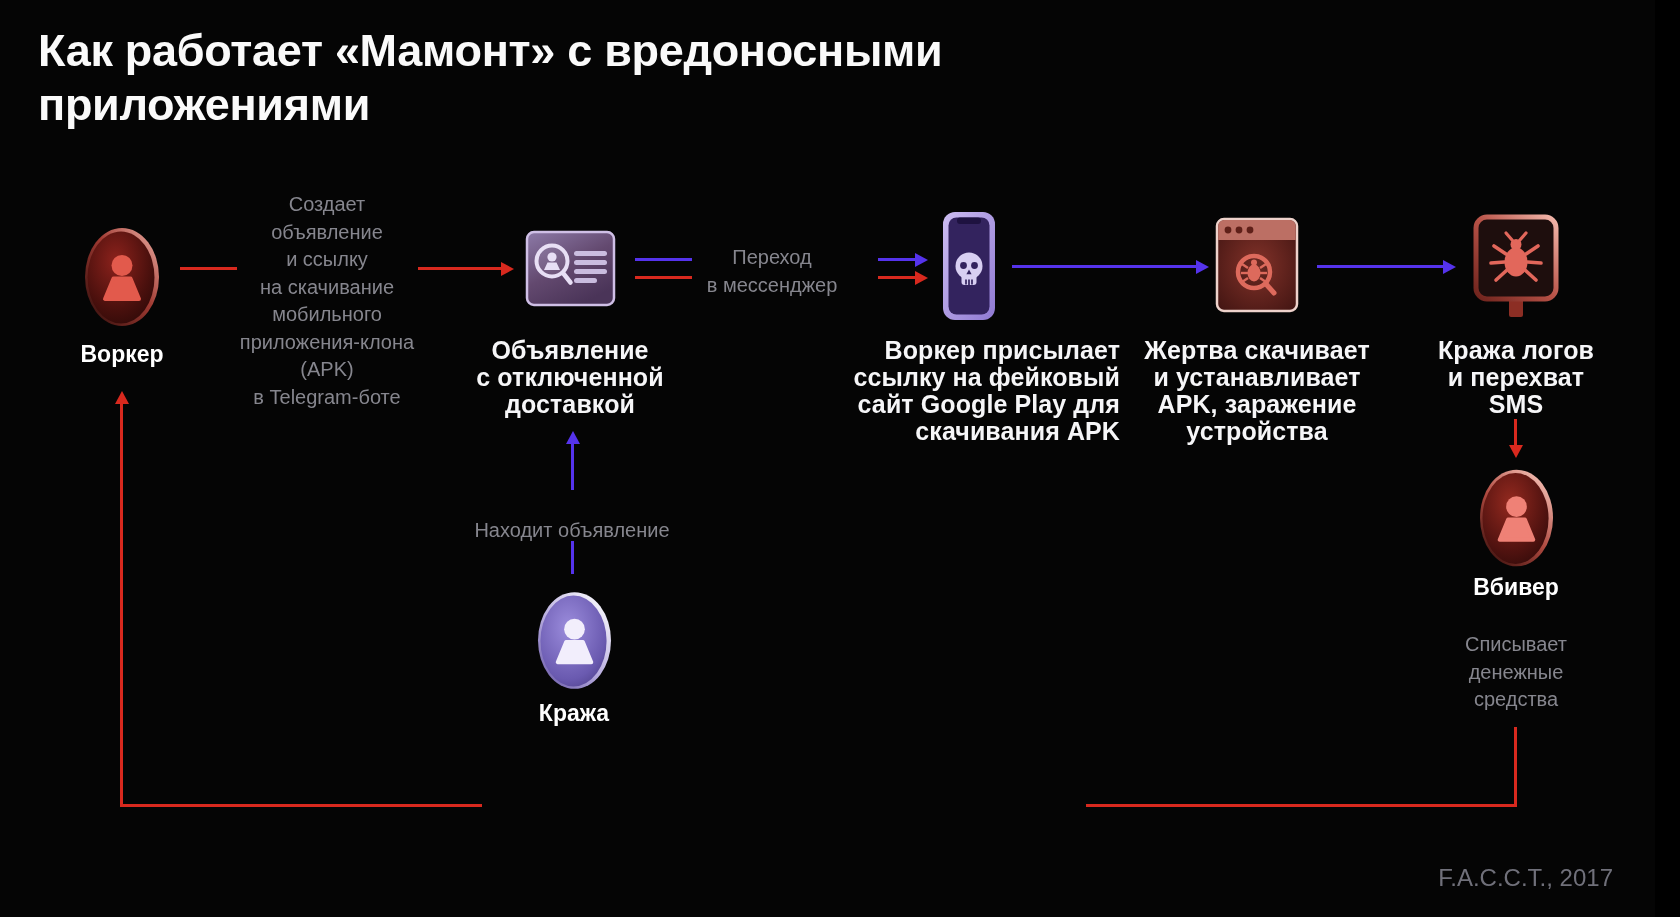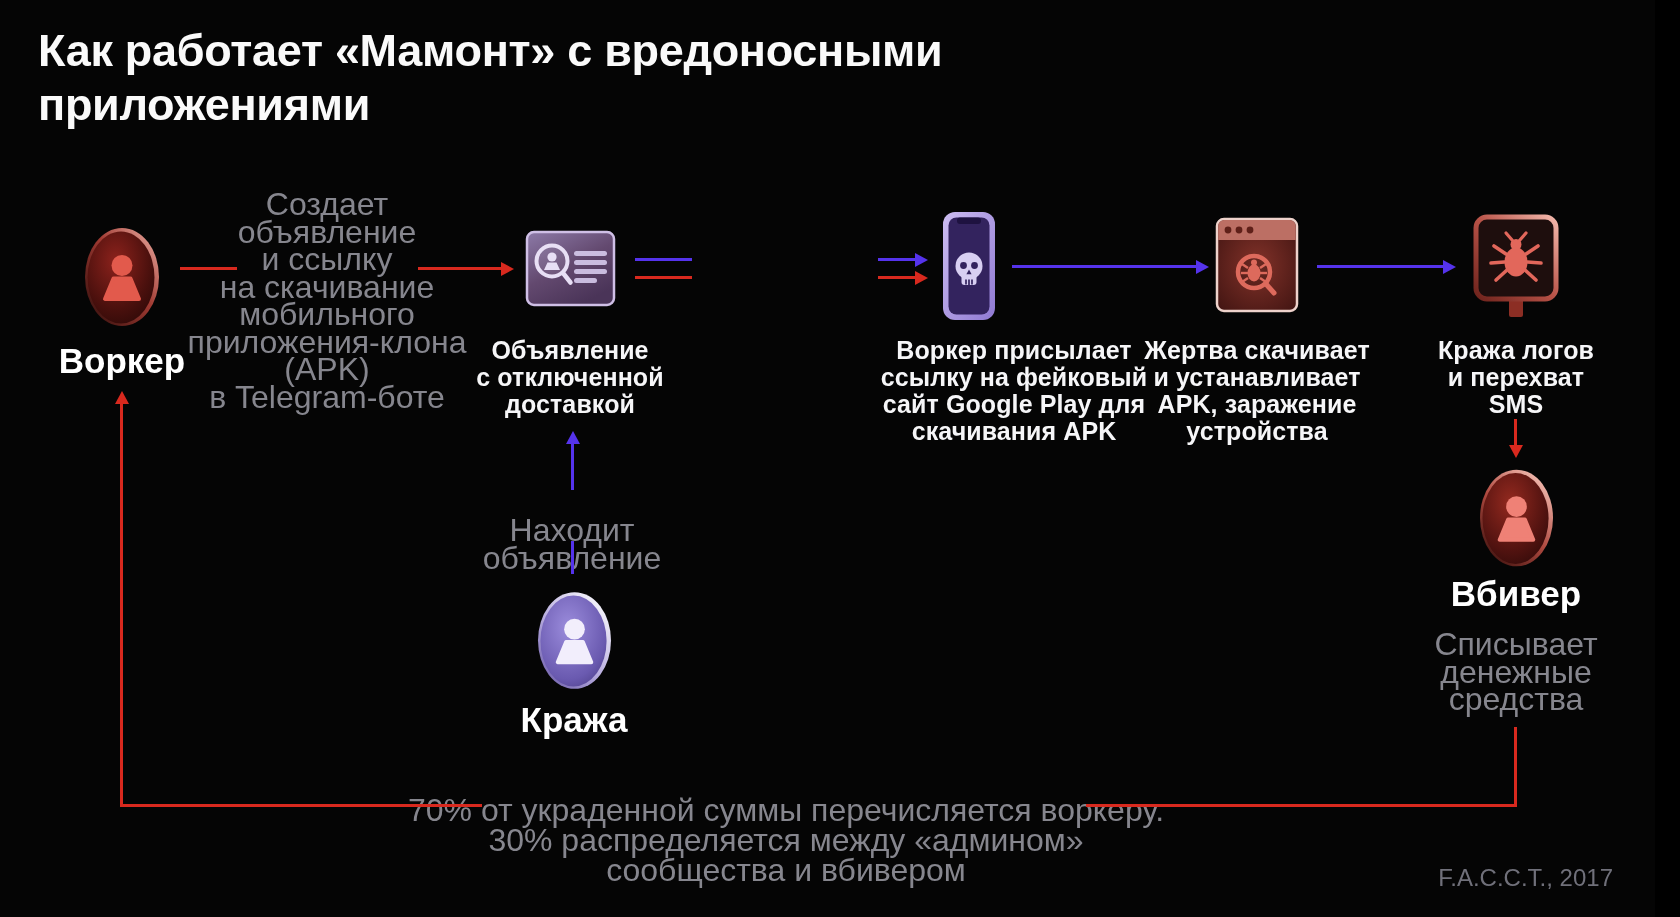--- a/index.html
+++ b/index.html
@@ -10,28 +10,28 @@
   .abs { position:absolute; }
   .pre { white-space:pre-line; }
   .page-title {
     color:#fafafa; font-size:45px; line-height:54px; font-weight:700;
     letter-spacing:-0.3px; white-space:pre-line;
   }
   .logo {
     color:#fdfdfd; font-size:48px; font-weight:700; letter-spacing:2px;
   }
   .gray-text {
-    color:#86868e; font-size:32px; line-height:27.5px; text-align:center;
+    color:#86868e; font-size:20px; line-height:27.5px; text-align:center;
   }
   .node-label {
     color:#f6f6f8; font-size:25px; line-height:27px; font-weight:700;
     text-align:center; letter-spacing:0.1px;
   }
   .actor-label {
-    color:#ffffff; font-size:35px; font-weight:700; text-align:center;
+    color:#ffffff; font-size:23px; font-weight:700; text-align:center;
   }
   .footer-credit { color:#70707a; font-size:24px; }
   .hline { position:absolute; height:3px; }
   .vline { position:absolute; width:3px; }
   .red-line  { background:#d8291e; }
   .blue-line { background:#5533ec; }
   .ah { position:absolute; width:0; height:0; }
   .ah-right-red  { border-top:7px solid transparent; border-bottom:7px solid transparent; border-left:13px solid #d8291e; }
   .ah-right-blue { border-top:7px solid transparent; border-bottom:7px solid transparent; border-left:13px solid #5533ec; }
   .ah-up-red     { border-left:7px solid transparent; border-right:7px solid transparent; border-bottom:13px solid #d8291e; }
@@ -203,21 +203,21 @@
       <path d="M21 72 L55 72 L46.5 51.5 L29.5 51.5 Z" fill="#f2eefc" stroke="#f2eefc" stroke-width="4" stroke-linejoin="round"></path>
     </svg>
   </div>
 
   <div class="abs actor-label" style="left:32px; top:341px; width:180px;">Воркер</div>
 
   <div class="abs node-label pre" style="left:425px; top:337px; width:290px;">Объявление
 с отключенной
 доставкой</div>
 
-  <div class="abs node-label pre" style="left:864px; top:337px; width:300px;">Воркер присылает
+  <div class="abs node-label pre" style="left:820px; top:337px; width:300px;text-align:right;">Воркер присылает
 ссылку на фейковый
 сайт Google Play для
 скачивания APK</div>
 
   <div class="abs node-label pre" style="left:1117px; top:337px; width:280px;">Жертва скачивает
 и устанавливает
 APK, заражение
 устройства</div>
 
   <div class="abs node-label pre" style="left:1396px; top:337px; width:240px;">Кража логов
@@ -234,25 +234,25 @@
 
   <div class="abs gray-text pre" style="left:187px; top:191px; width:280px;">Создает
 объявление
 и ссылку
 на скачивание
 мобильного
 приложения-клона
 (APK)
 в Telegram-боте</div>
 
+  <div class="abs gray-text pre" style="left:652px; top:244px; width:240px;">Переход
+в мессенджер</div>
 
   <div class="abs gray-text" style="left:422px; top:517px; width:300px;">Находит объявление</div>
 
-  <div class="abs gray-text pre" style="left:406px; top:795px; width:760px; line-height:30px;">70% от украденной суммы перечисляется воркеру.
-30% распределяется между «админом» сообщества и вбивером</div>
 
   <div class="hline red-line" style="left:180px; top:267px; width:57px;"></div>
   <div class="hline red-line" style="left:418px; top:267px; width:83px;"></div>
   <div class="ah ah-right-red" style="left:501px; top:261.5px;"></div>
 
   <div class="hline blue-line" style="left:635px; top:258px; width:57px;"></div>
   <div class="hline red-line" style="left:635px; top:276px; width:57px;"></div>
   <div class="hline blue-line" style="left:878px; top:258px; width:37px;"></div>
   <div class="ah ah-right-blue" style="left:915px; top:252.5px;"></div>
   <div class="hline red-line" style="left:878px; top:276px; width:37px;"></div>

